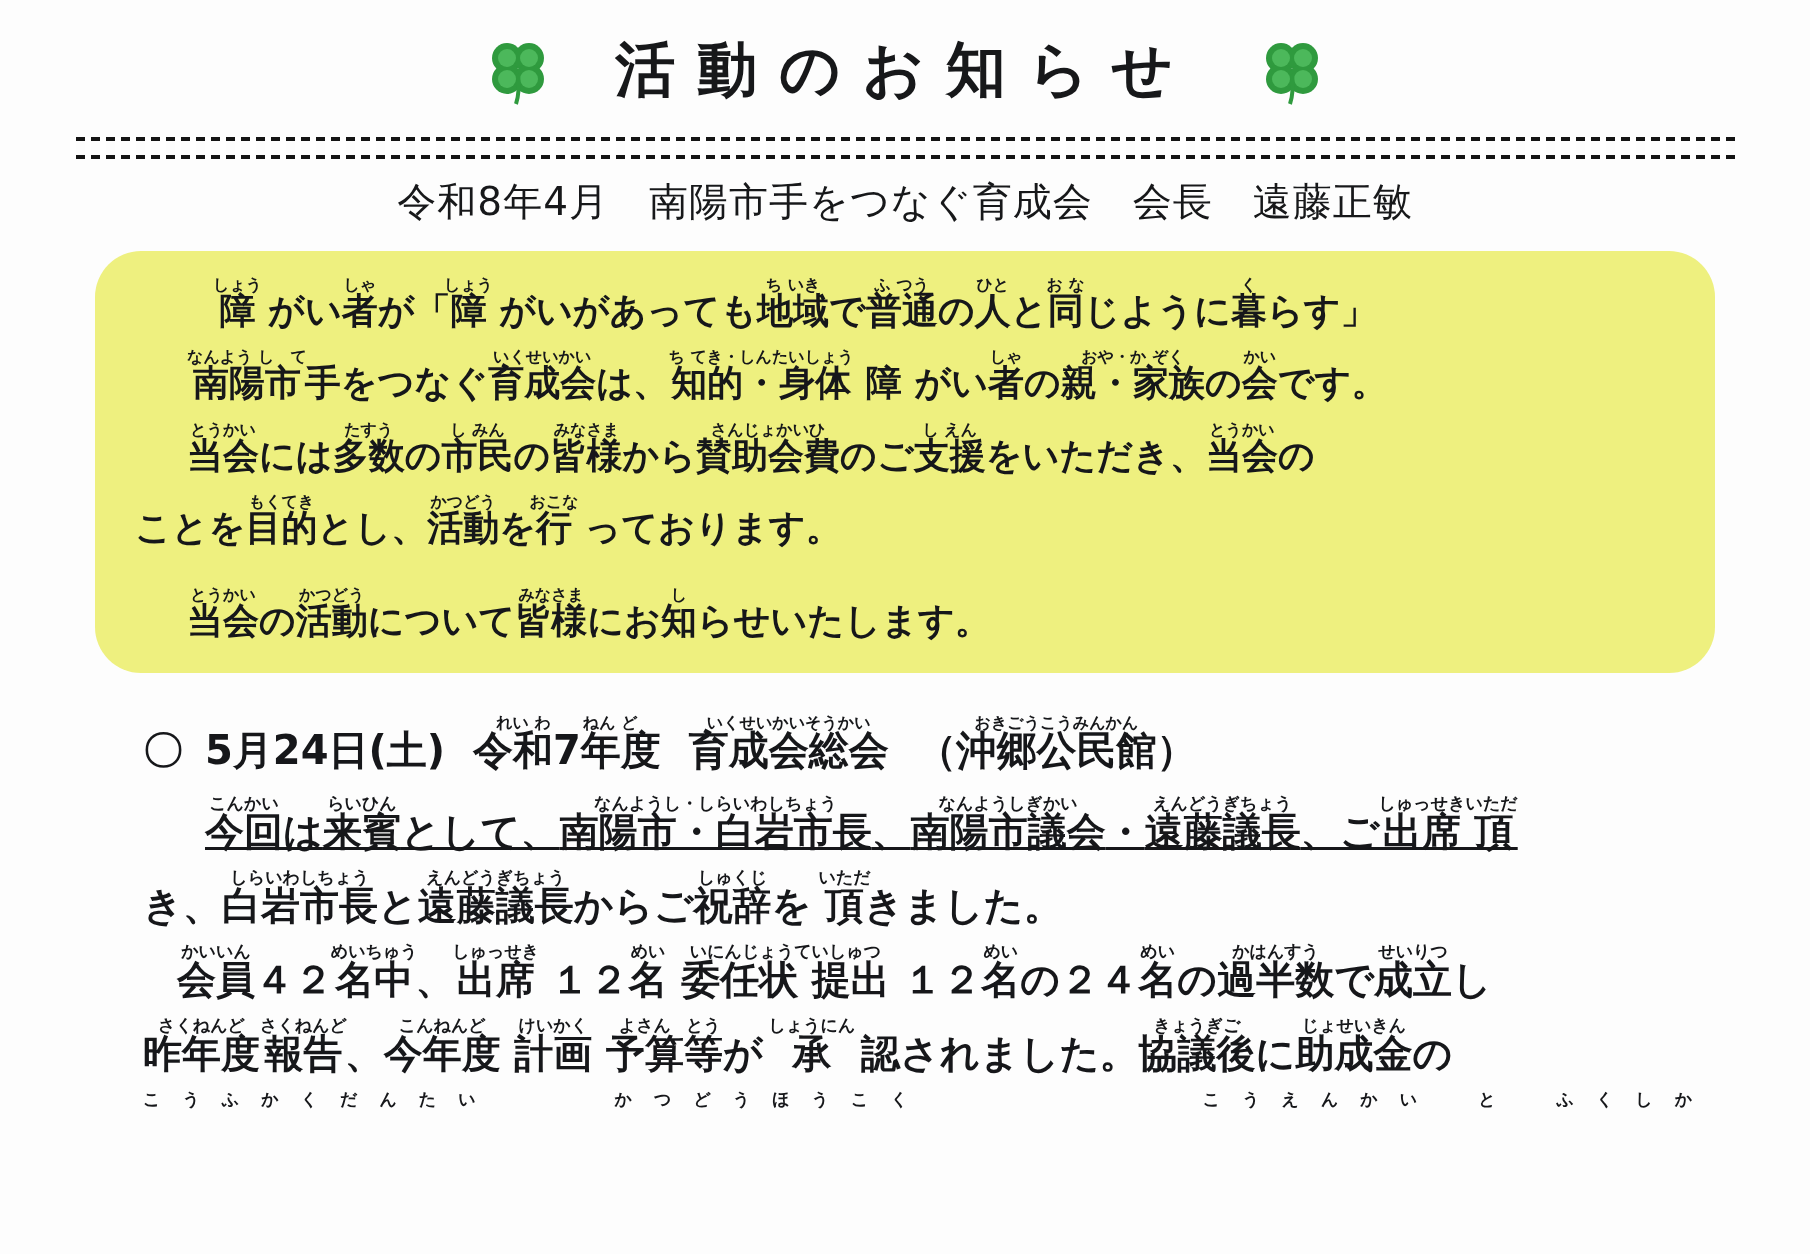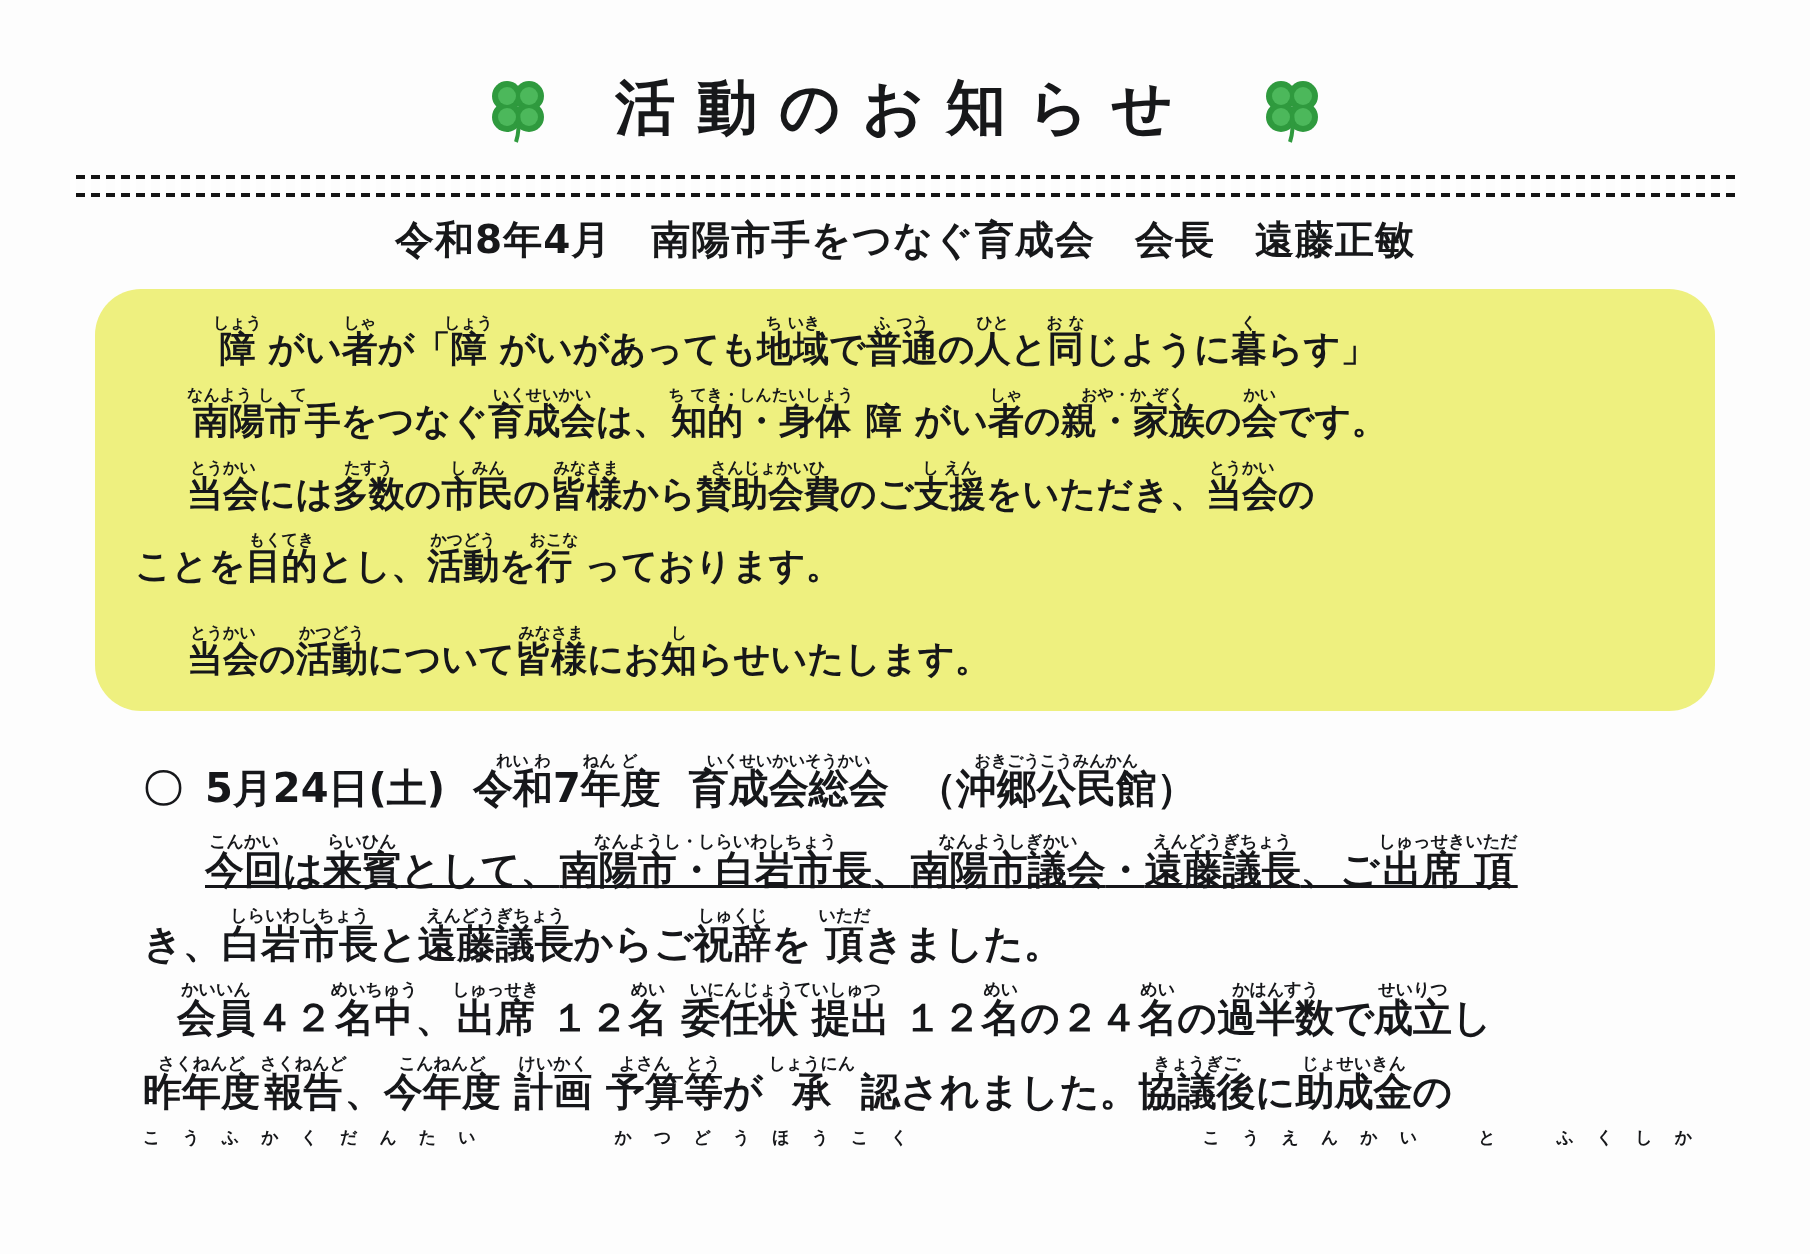--- a/index.html
+++ b/index.html
@@ -18,21 +18,21 @@
     background: #fdfdfd;
     overflow: hidden;
   }
 
   
   .header {
     display: flex;
     align-items: center;
     justify-content: center;
     gap: 60px;
-    padding-top: 68px;
+    padding-top: 30px;
   }
   .clover {
     width: 74px;
     height: 74px;
     position: relative;
     display: inline-block;
   }
   .clover svg { display: block; }
   .title {
     font-size: 60px;
@@ -55,21 +55,21 @@
     content: "";
     position: absolute;
     left: 0; right: 0; top: -4px; bottom: -4px;
     background: repeating-linear-gradient(to right,
       #ffffff 0px, #ffffff 6px, rgba(255,255,255,0) 6px, rgba(255,255,255,0) 15px);
   }
 
   .subtitle {
     text-align: center;
     font-size: 39px;
-    font-weight: 700;
+    font-weight: 400;
     margin-top: 16px;
     letter-spacing: 1px;
     color: #17181a;
   }
 
   
   .yellowbox {
     margin: 22px auto 0 auto;
     width: 1620px;
     background: #eef07f;

